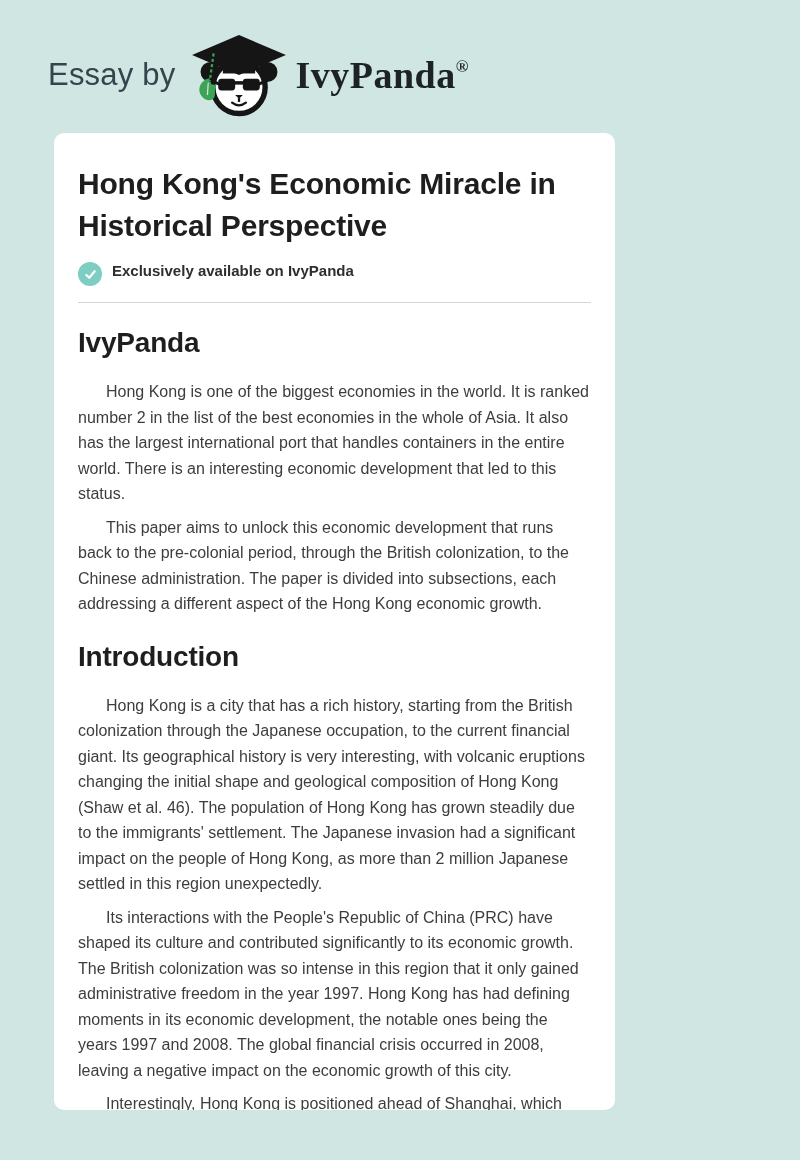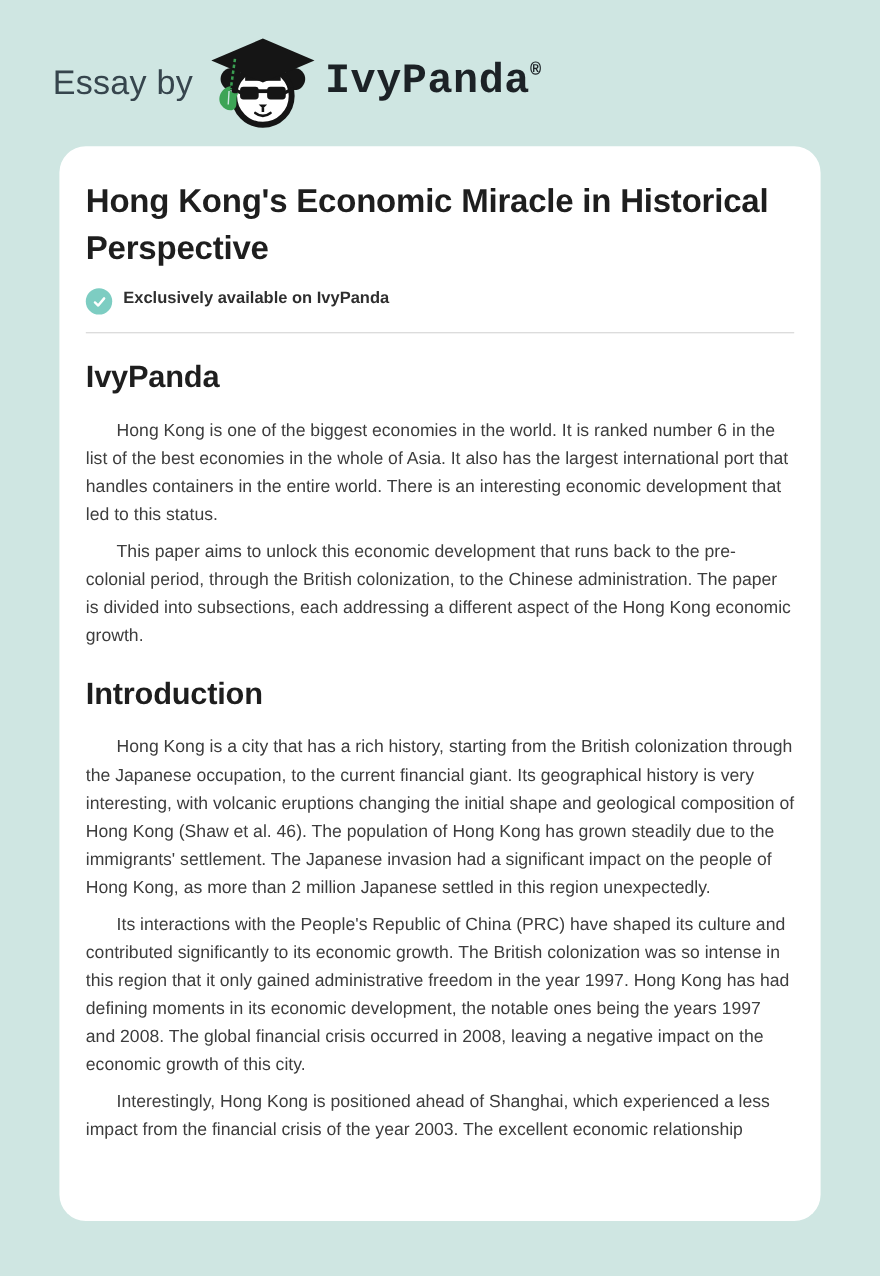--- a/index.html
+++ b/index.html
@@ -30,40 +30,40 @@
   }
   .brand-lockup {
     display: flex;
     align-items: center;
     margin-left: 14px;
     text-decoration: none;
     cursor: pointer;
   }
   .brand-logo { width: 100px; height: 86px; display: block; }
   .brand-name {
-    font-family: Liberation Mono, monospace;
+    font-family: Liberation Serif, serif;
     font-weight: 700;
     font-size: 38px;
     color: #1c2226;
     margin-left: 6px;
     letter-spacing: 0.5px;
   }
   .brand-name sup {
     font-size: 17px;
     vertical-align: 16px;
     font-weight: 700;
   }
 
   
   .card {
-    width: 692px;
+    width: 561px;
     height: 977px;
     margin-left: 54px;
     background: #ffffff;
-    border-radius: 24px;
+    border-radius: 10px;
     padding: 30px 24px 0 24px;
     overflow: hidden;
   }
   .doc-title {
     font-size: 30px;
     line-height: 42px;
     font-weight: 700;
     color: #1e1e1e;
     max-width: 625px;
     letter-spacing: -0.2px;
@@ -160,21 +160,21 @@
           <path d="M2.5 7.5 L5.7 10.5 L11.5 3.5" stroke="#ffffff" stroke-width="2.4" fill="none" stroke-linecap="round" stroke-linejoin="round"></path>
         </svg>
       </span>
       <span class="availability-text">Exclusively available on IvyPanda</span>
     </div>
 
     <hr class="divider">
 
     <section>
       <h2 class="section-heading">IvyPanda</h2>
-      <p class="body-para">Hong Kong is one of the biggest economies in the world. It is ranked number 6 in the list of the best economies in the whole of Asia. It also has the largest international port that handles containers in the entire world. There is an interesting economic development that led to this status.</p>
+      <p class="body-para">Hong Kong is one of the biggest economies in the world. It is ranked number 2 in the list of the best economies in the whole of Asia. It also has the largest international port that handles containers in the entire world. There is an interesting economic development that led to this status.</p>
       <p class="body-para">This paper aims to unlock this economic development that runs back to the pre-colonial period, through the British colonization, to the Chinese administration. The paper is divided into subsections, each addressing a different aspect of the Hong Kong economic growth.</p>
     </section>
 
     <section>
       <h2 class="section-heading">Introduction</h2>
       <p class="body-para">Hong Kong is a city that has a rich history, starting from the British colonization through the Japanese occupation, to the current financial giant. Its geographical history is very interesting, with volcanic eruptions changing the initial shape and geological composition of Hong Kong (Shaw et al. 46). The population of Hong Kong has grown steadily due to the immigrants' settlement. The Japanese invasion had a significant impact on the people of Hong Kong, as more than 2 million Japanese settled in this region unexpectedly.</p>
       <p class="body-para">Its interactions with the People's Republic of China (PRC) have shaped its culture and contributed significantly to its economic growth. The British colonization was so intense in this region that it only gained administrative freedom in the year 1997. Hong Kong has had defining moments in its economic development, the notable ones being the years 1997 and 2008. The global financial crisis occurred in 2008, leaving a negative impact on the economic growth of this city.</p>
       <p class="body-para">Interestingly, Hong Kong is positioned ahead of Shanghai, which experienced a less impact from the financial crisis of the year 2003. The excellent economic relationship</p>
     </section>
 

